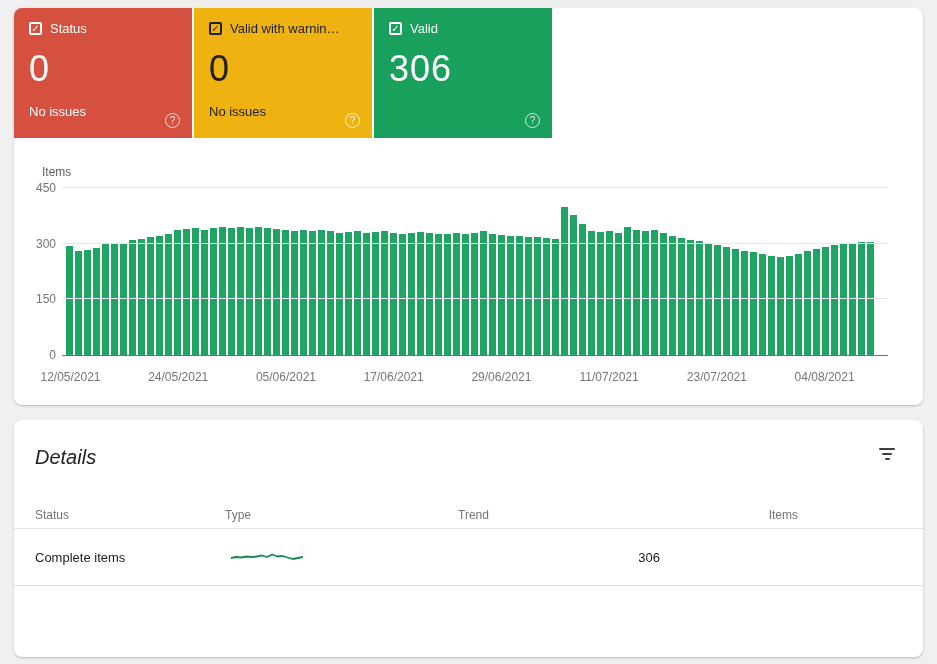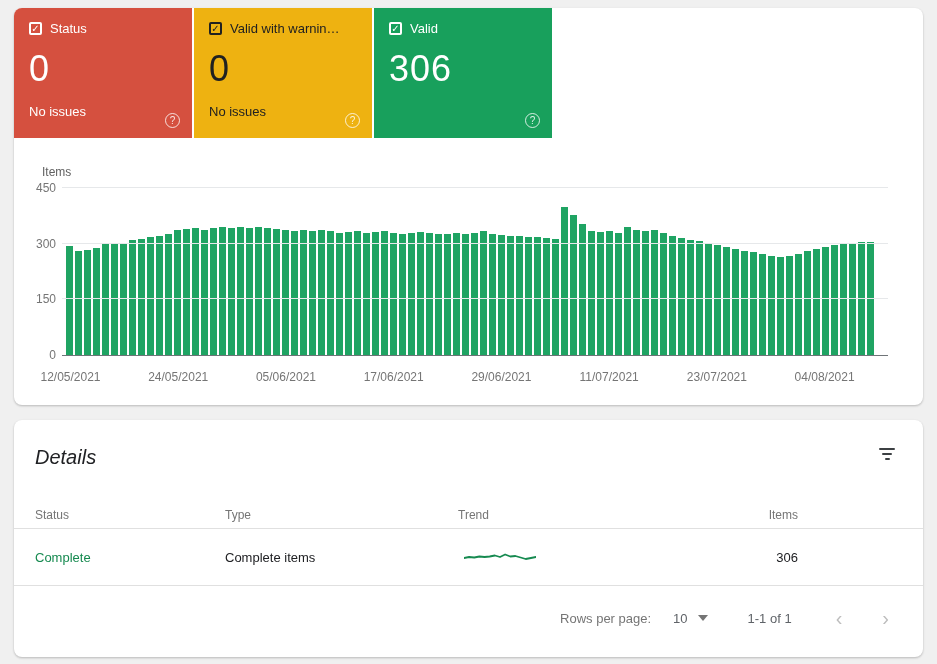--- a/index.html
+++ b/index.html
@@ -255,33 +255,22 @@
   </button>
 
   <div class="tbl-grid tbl-head">
     <span>Status</span>
     <span>Type</span>
     <span>Trend</span>
     <span class="th-items">Items</span>
   </div>
 
   <div class="tbl-grid tbl-row">
-    <span class="td-status">Complete</span>
     <span class="td-type">Complete items</span>
     <span class="td-trend">
       <svg class="sparkline" id="sparkline" width="72" height="14" viewBox="0 0 72 14">
         <polyline id="sparkline-path" fill="none" stroke-width="1.8" stroke-linecap="round" stroke-linejoin="round" points="0.0,9 5.1,8 10.3,8.5 15.4,7.5 20.6,8 25.7,7.5 30.9,6.5 36.0,8 41.1,5.5 46.3,7.5 51.4,7 56.6,8.5 61.7,10 66.9,9 72.0,8" stroke="#168a50"></polyline>
       </svg>
     </span>
     <span class="td-items">306</span>
   </div>
 
-  <div class="pagination">
-    <span class="rpp-label">Rows per page:</span>
-    <span class="rpp-select">
-      <span>10</span>
-      <span class="caret-down"></span>
-    </span>
-    <span class="range-label">1-1 of 1</span>
-    <button class="chev chev-prev">‹</button>
-    <button class="chev">›</button>
-  </div>
 </div>
 
 </body></html>

